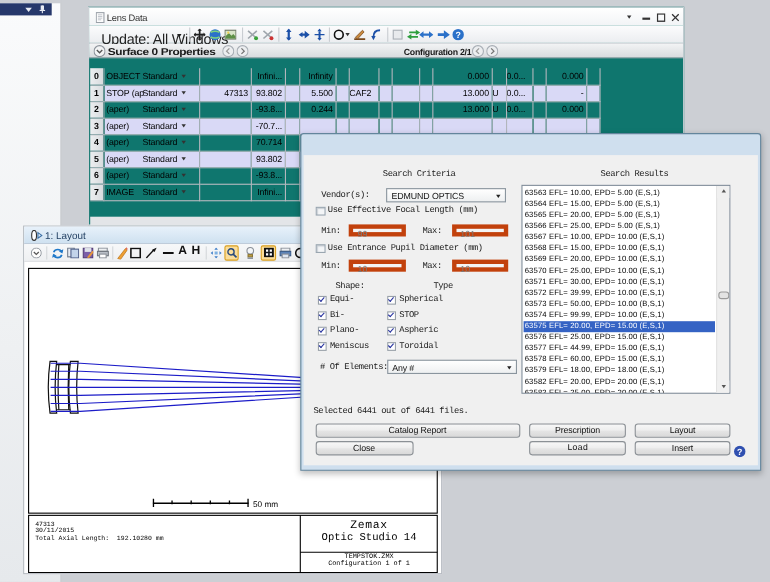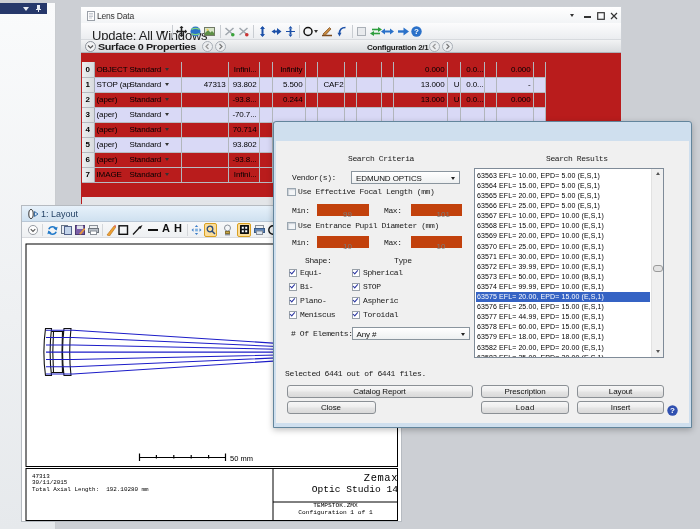--- a/index.html
+++ b/index.html
@@ -13,21 +13,21 @@
 #leftpanel { left:0; top:0; width:56px; height:529px;
   background:linear-gradient(to bottom,#fafbfc,#eef0f2 60%,#e6e9ec);
   border-right:1px solid #c9ccd0; }
 #navybar { left:0; top:3px; width:47px; height:11px; background:#26386b; }
 
 
 
 
 
 #lensdata { left:80px; top:6px; width:542px; height:199px;
-  background:#b91c1c; border:1px solid #cdd1d6; }
+  background:#0f766e; border:1px solid #cdd1d6; }
 #ld-title { left:0; top:0; width:540px; height:16px;
   background:linear-gradient(to bottom,#ffffff,#f2f4f6); font-size:8.5px; letter-spacing:-0.2px; color:#333; }
 #ld-toolbar { left:0; top:16px; width:540px; height:17px;
   background:linear-gradient(to bottom,#fcfcfd,#ebedf0); border-bottom:1px solid #d7dade; }
 #ld-propbar { left:0; top:33px; width:540px; height:13px;
   background:linear-gradient(to bottom,#f2f3f4,#d9dcdf); border-bottom:1px solid #aeb3b9; }
 .pb-txt { font-size:9px; letter-spacing:-0.3px; font-weight:bold; color:#1a1a1a; }
 #ld-botband { left:1px; top:190px; width:538px; height:8px; background:#e3e5e8; }
 
 
@@ -36,42 +36,42 @@
 td,th { padding:0; font-size:8px; letter-spacing:-0.1px; font-weight:normal; white-space:nowrap; overflow:hidden;
   height:15px; border-right:1px solid #b2b6bc; }
 th { background:linear-gradient(to bottom,#f6f7f8,#d9dcdf); font-weight:bold; color:#000;
   border-right:1px solid #b9bdc3; border-bottom:1px solid #b0b5bb; height:14px; font-size:8px; letter-spacing:-0.2px;}
 td.rn { background:linear-gradient(to right,#eceef0,#d8dbde); font-weight:bold; text-align:center;
   border-right:1px solid #a6abb1; border-bottom:1px solid #b7bbc1; }
 tr.lav td { background:#d9d9f6; }
 tr.lav td.rn { background:linear-gradient(to right,#eceef0,#d8dbde); }
 td { border-bottom:1px solid #b7bbc1; }
 .ra { text-align:right; padding-right:2px; }
-.ce { text-align:right; }
+.ce { text-align:left; }
 td.st { position:relative; }
 .sn { padding-left:2px; }
 .sd { position:absolute; left:35px; top:2.5px; line-height:9px; }
 .sd:after { content:""; display:inline-block; margin-left:4px; margin-bottom:1px; width:0; height:0; border-left:2.5px solid transparent; border-right:2.5px solid transparent; border-top:3.5px solid #333; }
 
 
 #layoutwin { left:21px; top:205px; width:381px; height:317px;
   background:#fff; border:1px solid #b6bbc1; }
 #lw-title { left:0; top:0; width:379px; height:16px;
   background:linear-gradient(to bottom,#e7f1fa,#cfe1f0); border-bottom:1px solid #b9c7d6; }
 #lw-toolbar { left:0; top:16px; width:379px; height:16px;
   background:linear-gradient(to bottom,#f7f8f9,#eef0f2); border-bottom:1px solid #d9dbdf; }
 
 
 #dlg { left:273px; top:121px; width:419px; height:307px;
   background:#cfdfee; border:1px solid #63859c; border-radius:3px 3px 0 0; box-shadow:0 2px 6px rgba(0,0,0,0.25); }
 #dlg-title { left:0; top:0; width:417px; height:19px;
   background:linear-gradient(to bottom,#e9f2fb 0%,#dbe9f6 45%,#c8dcef 55%,#c3d8ec 100%);
   border-radius:3px 3px 0 0; border-bottom:1px solid #b9cbda; font-size:8.5px; color:#1a1a1a; }
 .lbl { position:absolute; font-size:8px; letter-spacing:-0.4px; color:#1a1a1a; white-space:nowrap;font-family:Liberation Mono, monospace; }
-.input { position:absolute; background:#f4f4f4; border:6px solid #c2410c; font-size:8px; color:#7b7b7b; padding-left:20px; }
+.input { position:absolute; background:#f4f4f4; border:4px solid #c2410c; font-size:8px; color:#7b7b7b; padding-left:4px; }
 .combo { position:absolute; background:linear-gradient(to bottom,#ffffff,#eef0f1); border:1px solid #8a959e; font-size:8px; letter-spacing:-0.1px; color:#111; }
 .cbx { position:absolute; width:8.5px; height:8.5px; background:#f3f5f7; border:1px solid #9aa6b0; box-shadow:inset 1px 1px 1px rgba(160,170,180,0.5); }
 .chk { position:absolute; width:8.5px; height:8.5px; background:#fff; border:1px solid #98a0a8; }
 .chk:after { content:""; position:absolute; left:0.8px; top:0.8px; width:4.2px; height:2.4px; border-left:1.5px solid #2a35a0; border-bottom:1.5px solid #2a35a0; transform:rotate(-48deg); }
 .btn { position:absolute; background:linear-gradient(to bottom,#f7f7f7,#eeeeee 45%,#e4e4e4 55%,#d9d9d9);
   border:1px solid #8b9095; border-radius:3px; font-size:8px; letter-spacing:-0.1px; color:#111; text-align:center; }
 #listbox { position:absolute; left:200px; top:45.5px; width:190px; height:190px;
   background:#fff; border:1px solid #7f8b98; font-size:7px; overflow:hidden; }
 .lirow { position:absolute; left:2px; white-space:nowrap; height:10.1px; line-height:10.1px; font-size:7px; letter-spacing:0.1px; width:174px;}
 .lirow.sel { background:#3563c4; color:#fff; left:1px; padding-left:1px; }
@@ -499,21 +499,21 @@
         <line x1="134.4" y1="217" x2="134.4" y2="220.5"></line>
         <line x1="151.8" y1="217" x2="151.8" y2="220.5"></line>
         <line x1="169.2" y1="217" x2="169.2" y2="220.5"></line>
         <line x1="186.6" y1="217" x2="186.6" y2="220.5"></line>
       </g>
       <text x="208" y="222.5" font-size="7.5" font-family="Liberation Sans" fill="#000">50 mm</text>
     </svg>
     <div class="abs" style="left:10px;top:268px;font-family:'Liberation Mono',monospace;font-size:5.9px;line-height:6.3px;color:#000;white-space:pre;">47313
 30/11/2015
 Total Axial Length:  192.10280 mm</div>
-    <div class="abs" style="left:251px;top:267px;width:125px;text-align:right;font-family:'Liberation Mono',monospace;font-size:9.6px;line-height:10.5px;color:#000;"><span style="font-size:10.4px;letter-spacing:0.6px;">Zemax</span><br>Optic Studio 14</div>
+    <div class="abs" style="left:251px;top:267px;width:125px;text-align:center;font-family:'Liberation Mono',monospace;font-size:9.6px;line-height:10.5px;color:#000;"><span style="font-size:10.4px;letter-spacing:0.6px;">Zemax</span><br>Optic Studio 14</div>
     <div class="abs" style="left:251px;top:297px;width:125px;text-align:center;font-family:'Liberation Mono',monospace;font-size:6.2px;line-height:6.6px;color:#000;">TEMPSTOK.ZMX<br>Configuration 1 of 1</div>
   </div>
 </div>
 
 <div class="abs" id="dlg">
   <div class="abs" style="left:2px;top:19px;width:413px;height:282px;background:#f0f0f0;"></div>
   <span class="lbl" style="left:74px;top:32px;">Search Criteria</span>
   <span class="lbl" style="left:18px;top:51px;">Vendor(s):</span>
   <div class="combo" style="left:77px;top:49px;width:109px;height:13px;">
       <span style="position:absolute;left:4px;top:2px;">EDMUND OPTICS</span>

